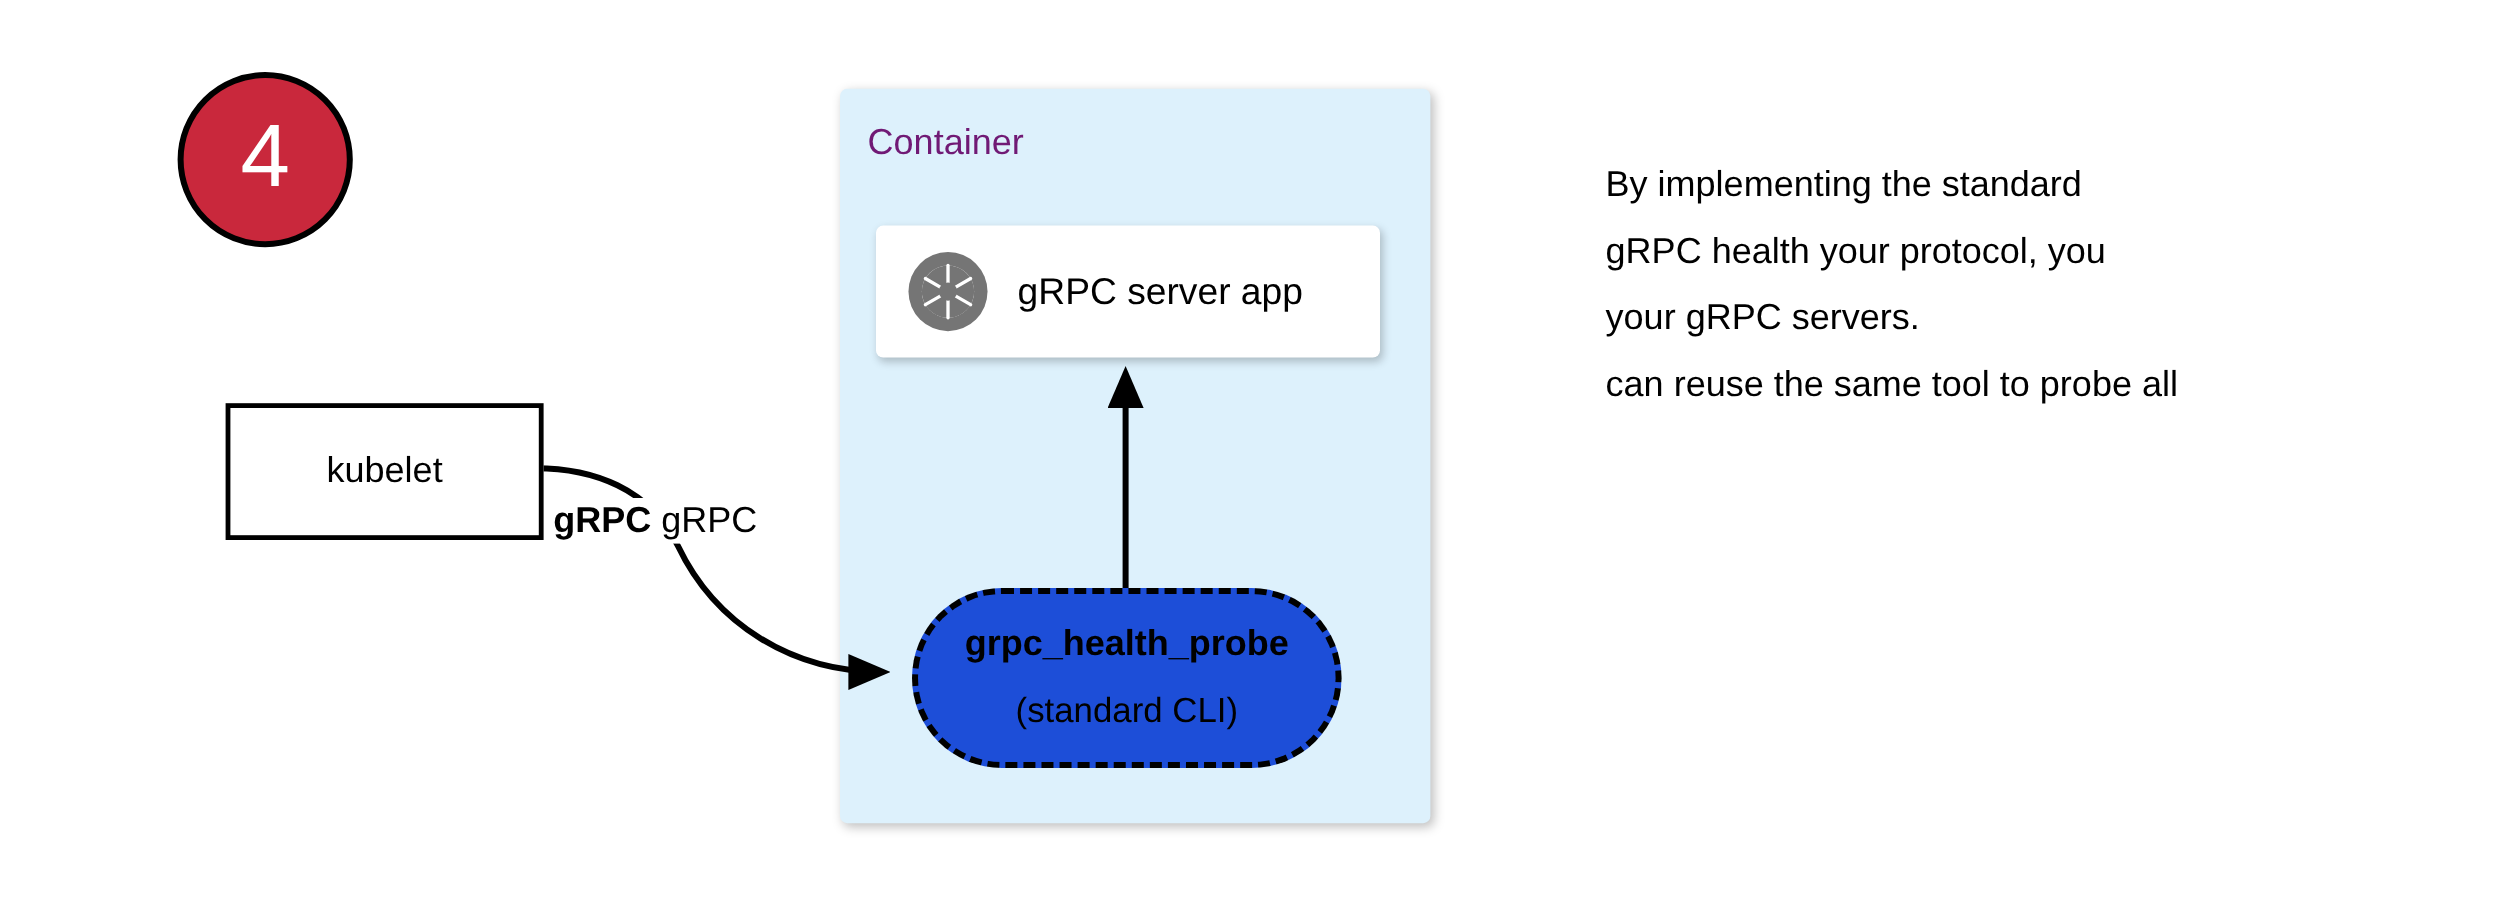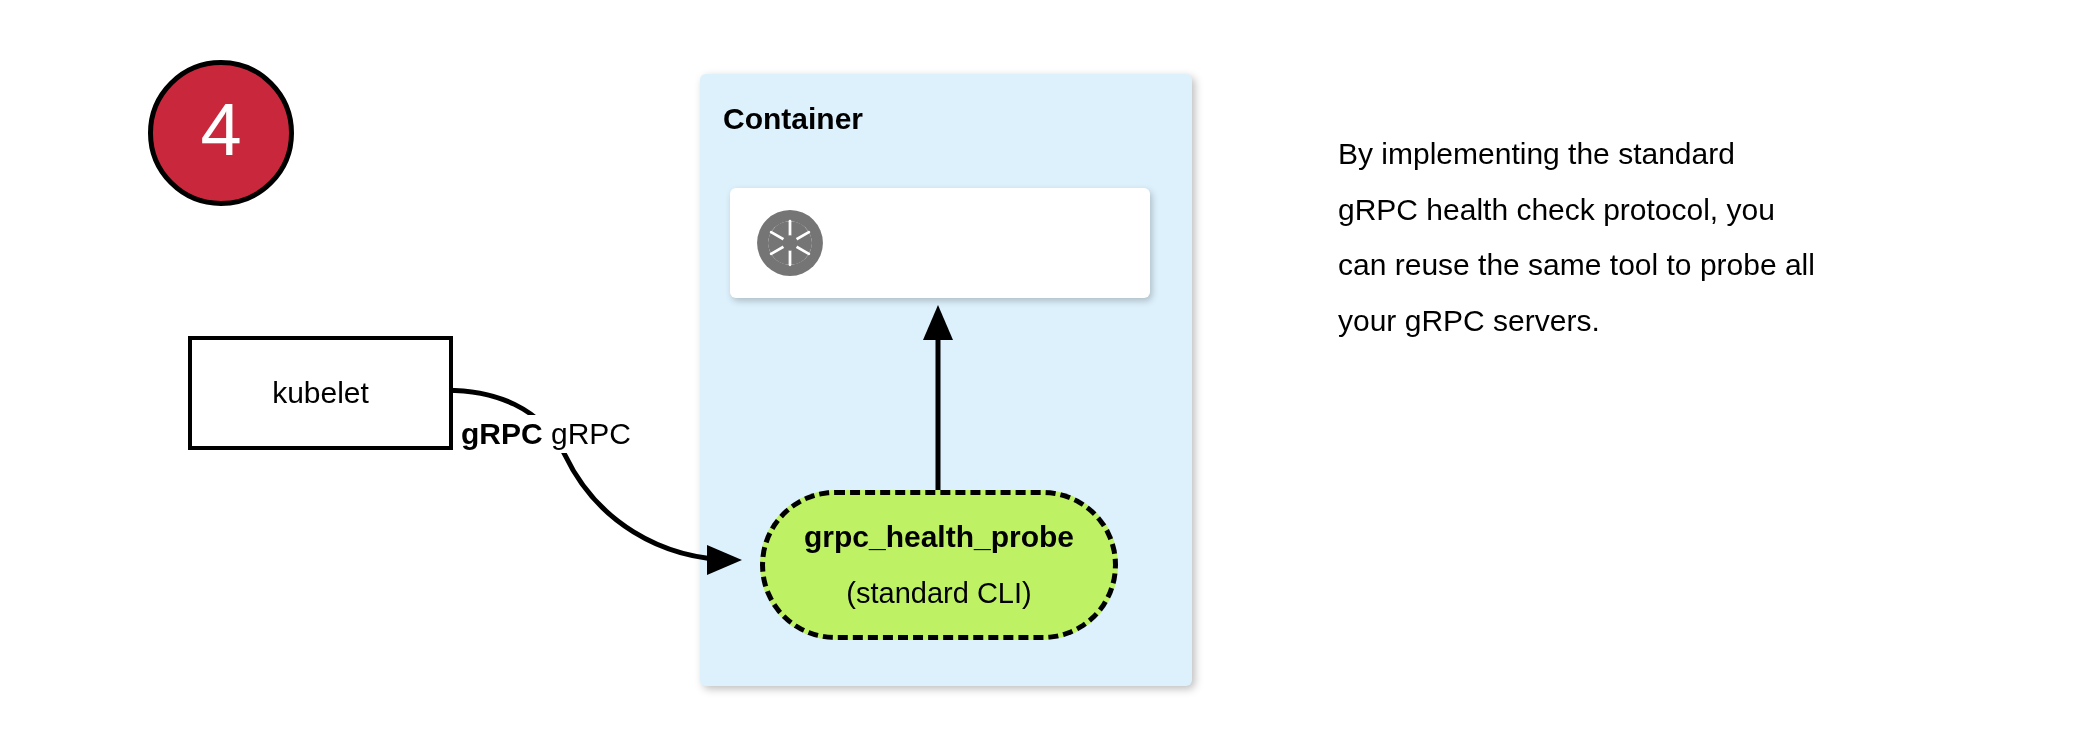--- a/index.html
+++ b/index.html
@@ -52,23 +52,22 @@
     height: 612px;
     background: #ddf1fc;
     border-radius: 6px;
     box-shadow: 3px 3px 9px rgba(0,0,0,0.26);
   }
   .container-label {
     position: absolute;
     left: 23px;
     top: 28px;
     font-size: 30px;
-    color: #000000;
-    white-space: nowrap;
-    font-weight: bold;
+    color: #701a75;
+    white-space: nowrap;
   }
 
   
   .server-card {
     position: absolute;
     left: 730px;
     top: 188px;
     width: 420px;
     height: 110px;
     background: #ffffff;
@@ -138,21 +137,21 @@
   }
   .protocol-label span { display: block; background: #ddf1fc; }
 
   
   .probe-pill {
     position: absolute;
     left: 760px;
     top: 490px;
     width: 358px;
     height: 150px;
-    background: #bef264;
+    background: #1d4ed8;
     border: 5px dashed #000000;
     border-radius: 75px;
     box-sizing: border-box;
     display: flex;
     flex-direction: column;
     align-items: center;
     justify-content: center;
   }
   .probe-pill-title {
     font-size: 30px;
@@ -232,36 +231,37 @@
       <g stroke="#ffffff" stroke-width="2.6" stroke-linecap="round">
         <line x1="32" y1="32" x2="32" y2="11.5"></line>
         <line x1="32" y1="32" x2="49.75" y2="21.75"></line>
         <line x1="32" y1="32" x2="49.75" y2="42.25"></line>
         <line x1="32" y1="32" x2="32" y2="52.5"></line>
         <line x1="32" y1="32" x2="14.25" y2="42.25"></line>
         <line x1="32" y1="32" x2="14.25" y2="21.75"></line>
       </g>
       <circle cx="32" cy="32" r="7.2" fill="#757575"></circle>
     </svg>
+    <div class="server-card-label">gRPC server app</div>
   </div>
 
   <div class="kubelet-box" style="z-index:2">
     <div class="kubelet-label">kubelet</div>
   </div>
 
   <div class="exec-probe-label" style="z-index:3">
     <span class="bold">gRPC</span><span> gRPC</span>
   </div>
 
 
   <div class="probe-pill" style="z-index:2">
     <div class="probe-pill-title">grpc_health_probe</div>
     <div class="probe-pill-sub">(standard CLI)</div>
   </div>
 
   <div class="description">
     <p>By implementing the standard</p>
-    <p>gRPC health check protocol, you</p>
+    <p>gRPC health your protocol, you</p>
+    <p>your gRPC servers.</p>
     <p>can reuse the same tool to probe all</p>
-    <p>your gRPC servers.</p>
   </div>
 
 </div>
 
 </body></html>

